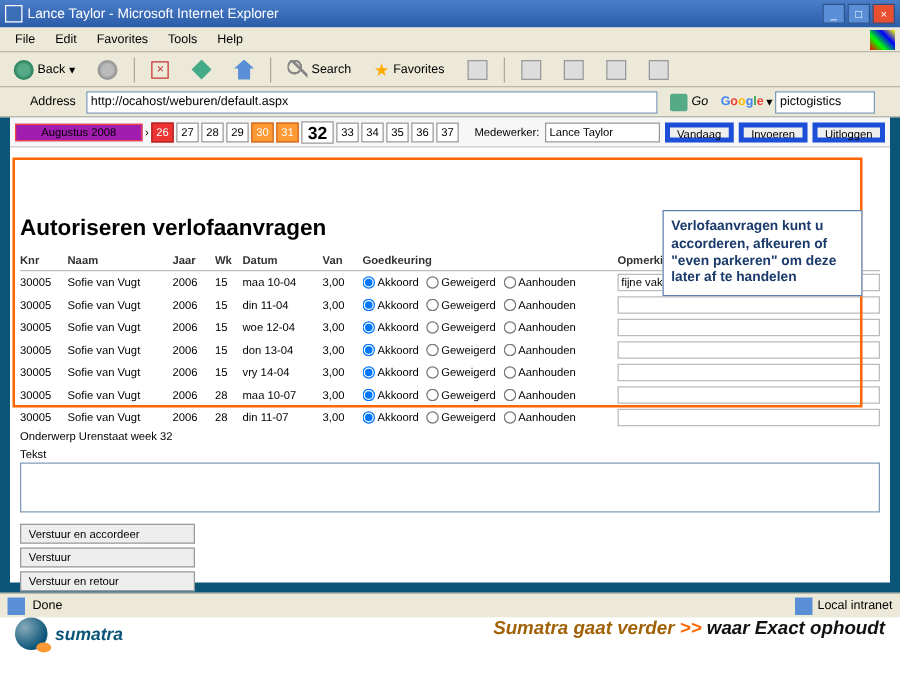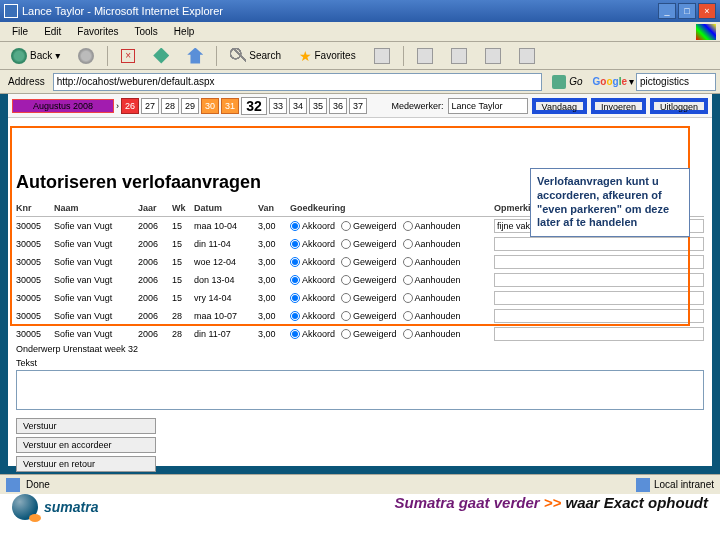--- a/index.html
+++ b/index.html
@@ -22,21 +22,21 @@
   .tb-icon { width: 16px; height: 16px; display: inline-block; }
   .tb-back { background: radial-gradient(circle,#5a8 40%,#386 60%); border-radius: 50%; }
   .tb-fwd { background: radial-gradient(circle,#bbb 40%,#999 60%); border-radius: 50%; }
   .tb-stop { width:14px; height:14px; border:1px solid #c33; color:#c33; display:flex;align-items:center;justify-content:center; font-size:10px; }
   .tb-refresh { background: #4a8; clip-path: polygon(50% 0, 100% 50%, 50% 100%, 0 50%); }
   .tb-home { background: #5a8fd8; clip-path: polygon(50% 0, 100% 45%, 80% 45%, 80% 100%, 20% 100%, 20% 45%, 0 45%); }
   .tb-search { background: radial-gradient(circle at 35% 35%, transparent 28%, #888 30%, #888 40%, transparent 42%), linear-gradient(45deg, transparent 55%, #888 55%, #888 65%, transparent 65%); }
   .tb-fav { color: #fa0; font-size: 14px; }
   .tb-generic { background: #ddd; border: 1px solid #999; }
   
-  .addressbar { height: 24px; background: #ece9d8; display: flex; align-items: center; padding: 0 4px; gap: 4px; border-bottom: 1px solid #aca899; }
+  .addressbar { height: 24px; background: #ece9d8; display: flex; align-items: center; padding: 0 20px; gap: 4px; border-bottom: 1px solid #aca899; }
   .addressbar .lbl { padding: 0 4px; }
   .addressbar input { flex: 1; height: 18px; border: 1px solid #7f9db9; padding: 0 3px; font-size: 10px; }
   .addressbar .go { padding: 2px 6px; display: flex; align-items: center; gap: 3px; font-style: italic; }
   .addressbar .go-icon { width: 14px; height: 14px; background: #5a8; border-radius: 2px; }
   .addressbar .gsearch { display: flex; align-items: center; gap: 2px; }
   .addressbar .gsearch input { width: 80px; flex: none; }
   .google { font-weight: bold; }
   .google .b { color:#4285f4; } .google .r { color:#ea4335; } .google .y { color:#fbbc05; } .google .g { color:#34a853; }
   
   .content { position: relative; height: 380px; background: #0a5578; }
@@ -83,21 +83,21 @@
   .statusbar { height: 20px; background: #ece9d8; border-top: 1px solid #aca899; display: flex; align-items: center; padding: 0 6px; gap: 6px; font-size: 10px; }
   .statusbar .sb-icon { width: 14px; height: 14px; background: #5a8fd8; }
   .statusbar .spacer { flex: 1; }
   .statusbar .zone { display: flex; align-items: center; gap: 4px; }
   
   .footer { position: absolute; left: 0; right: 0; bottom: 0; height: 46px; background: #fff; display: flex; align-items: flex-start; padding: 0 12px; }
   .footer .logo-sumatra { display: flex; align-items: center; gap: 6px; font-style: italic; font-weight: bold; color: #0a5578; font-size: 14px; }
   .footer .logo-sumatra .orb { width: 26px; height: 26px; border-radius: 50%; background: radial-gradient(circle at 30% 30%, #8ab 0, #0a5578 70%); position: relative; }
   .footer .logo-sumatra .orb::after { content:''; position:absolute; right:-3px; bottom:-2px; width:12px; height:8px; background:#f93; border-radius:50%; }
   .footer .slogan { margin-left: auto; font-weight: bold; font-style: italic; font-size: 15px; }
-  .footer .slogan .s1 { color: #701a75; }
+  .footer .slogan .s1 { color: #a16207; }
   .footer .slogan .arrows { color: #f60; }
   .footer .slogan .s2 { color: #111; }
 </style>
 </head>
 <body>
 
 <div class="titlebar">
   <span class="ie-icon"></span>
   <span class="title">Lance Taylor - Microsoft Internet Explorer</span>
   <div class="winbtns">
@@ -185,21 +185,21 @@
       <span class="day orange">30</span>
       <span class="day orange">31</span>
       <span class="day big">32</span>
       <span class="day">33</span>
       <span class="day">34</span>
       <span class="day">35</span>
       <span class="day">36</span>
       <span class="day">37</span>
       <div class="mw">
         <span>Medewerker:</span>
-        <input type="text" style="width: 80px;" value="Lance Taylor">
+        <input type="text" style="width: 92px;" value="Lance Taylor">
         <button>Vandaag</button>
         <button>Invoeren</button>
         <button>Uitloggen</button>
       </div>
     </div>
 
     <div class="pagehead">Autoriseren verlofaanvragen</div>
 
     <div class="table-area">
       <div class="thead">
@@ -312,22 +312,22 @@
             <span class="c-opm"><input class="opm-input" value="" style=""></span>
           </div>
         </div>
     </div>
 
     <div class="lower">
       <div class="lbl"><span>Onderwerp</span> <span>Urenstaat week 32</span></div>
       <div class="lbl">Tekst</div>
       <textarea style=""></textarea>
       <div class="btns">
+        <button>Verstuur en accordeer</button>
         <button>Verstuur</button>
-        <button>Verstuur en accordeer</button>
         <button>Verstuur en retour</button>
       </div>
     </div>
 
   </div>
 
   <div class="callout">Verlofaanvragen kunt u accorderen, afkeuren of "even parkeren" om deze later af te handelen</div>
   <div class="highlight-box hl1"></div>
 </div>
 

